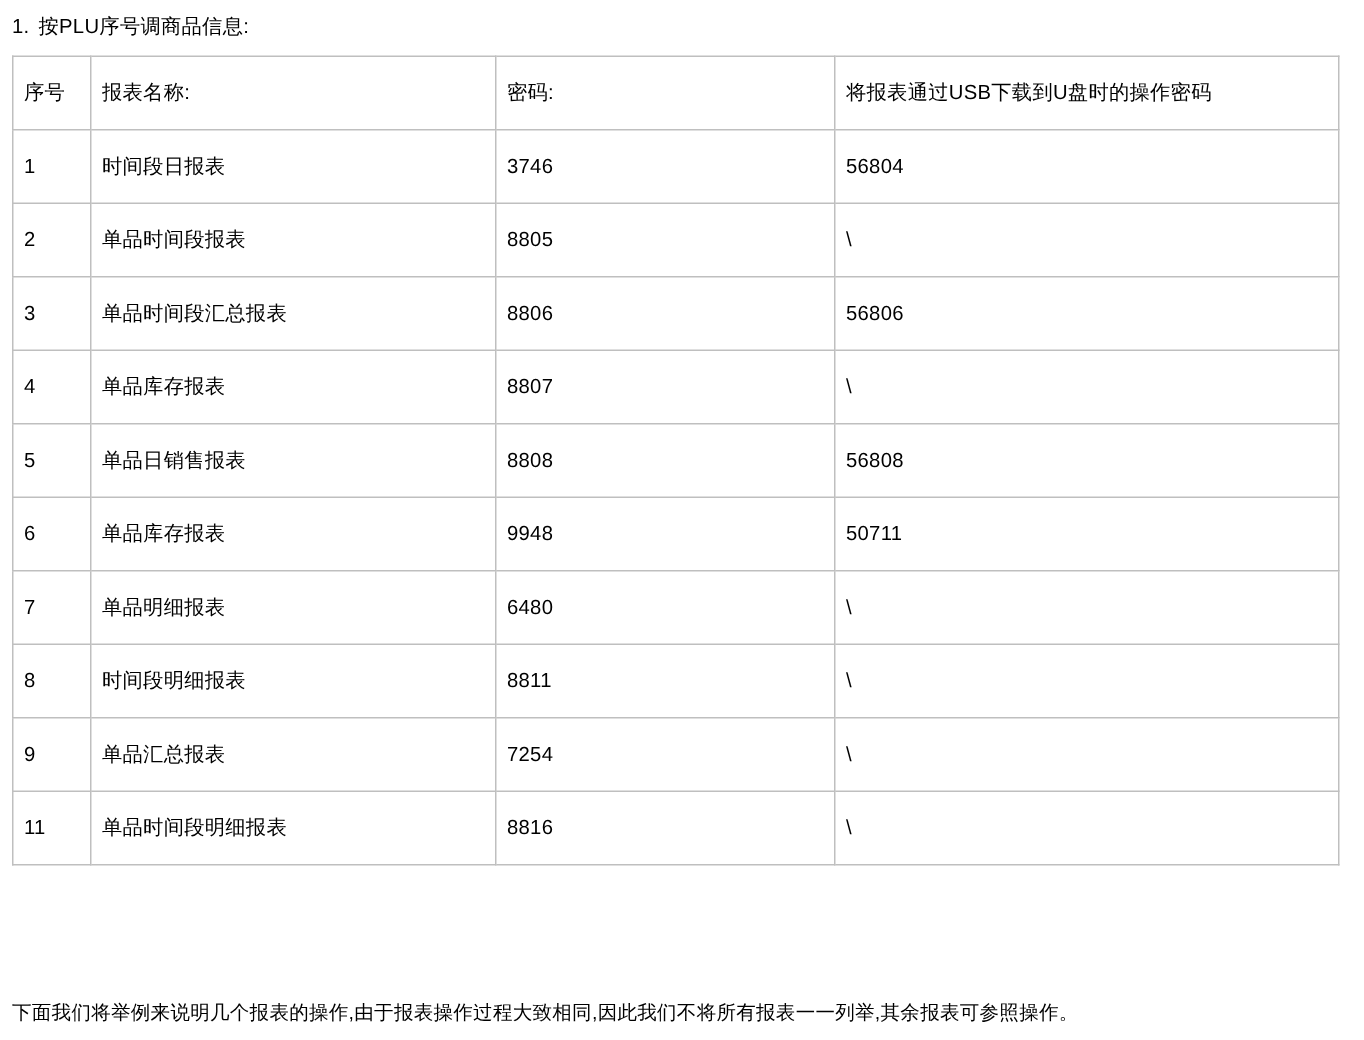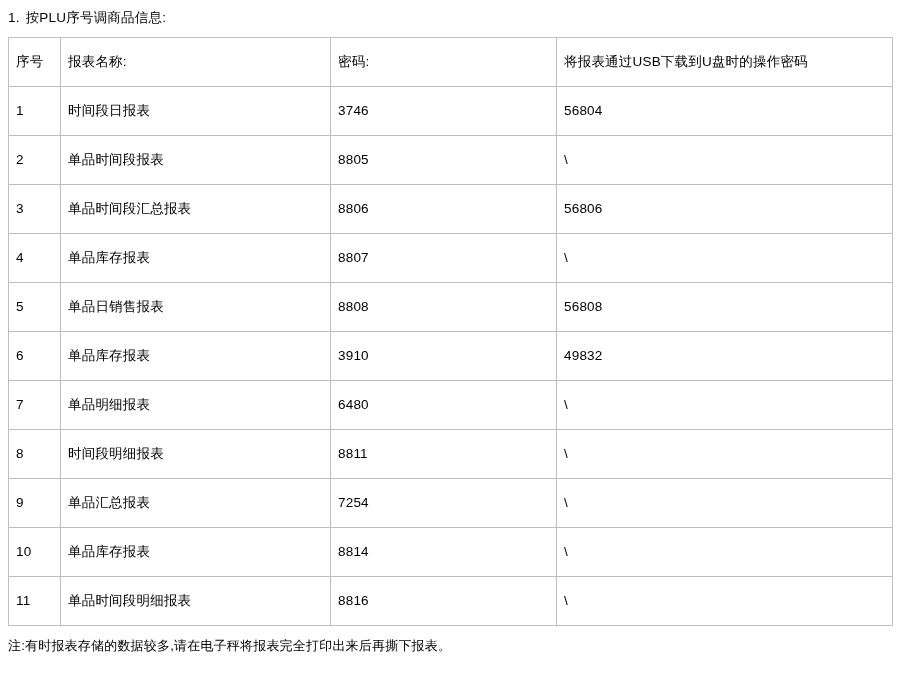--- a/index.html
+++ b/index.html
@@ -130,51 +130,45 @@
       </tr>
       <tr>
         <td>5</td>
         <td>单品日销售报表</td>
         <td>8808</td>
         <td>56808</td>
       </tr>
       <tr>
         <td>6</td>
         <td>单品库存报表</td>
-        <td>3910</td>
-        <td>49832</td>
+        <td>9948</td>
+        <td>50711</td>
       </tr>
       <tr>
         <td>7</td>
         <td>单品明细报表</td>
         <td>6480</td>
         <td>\</td>
       </tr>
       <tr>
         <td>8</td>
         <td>时间段明细报表</td>
         <td>8811</td>
         <td>\</td>
       </tr>
       <tr>
         <td>9</td>
         <td>单品汇总报表</td>
         <td>7254</td>
         <td>\</td>
       </tr>
       <tr>
-        <td>10</td>
-        <td>单品库存报表</td>
-        <td>8814</td>
-        <td>\</td>
-      </tr>
-      <tr>
         <td>11</td>
         <td>单品时间段明细报表</td>
         <td>8816</td>
         <td>\</td>
       </tr>
     </tbody>
   </table>
 
-  <div class="note">注:有时报表存储的数据较多,请在电子秤将报表完全打印出来后再撕下报表。</div>
+  <div class="footer-text">下面我们将举例来说明几个报表的操作,由于报表操作过程大致相同,因此我们不将所有报表一一列举,其余报表可参照操作。</div>
 
 </div>
 
 </body></html>

